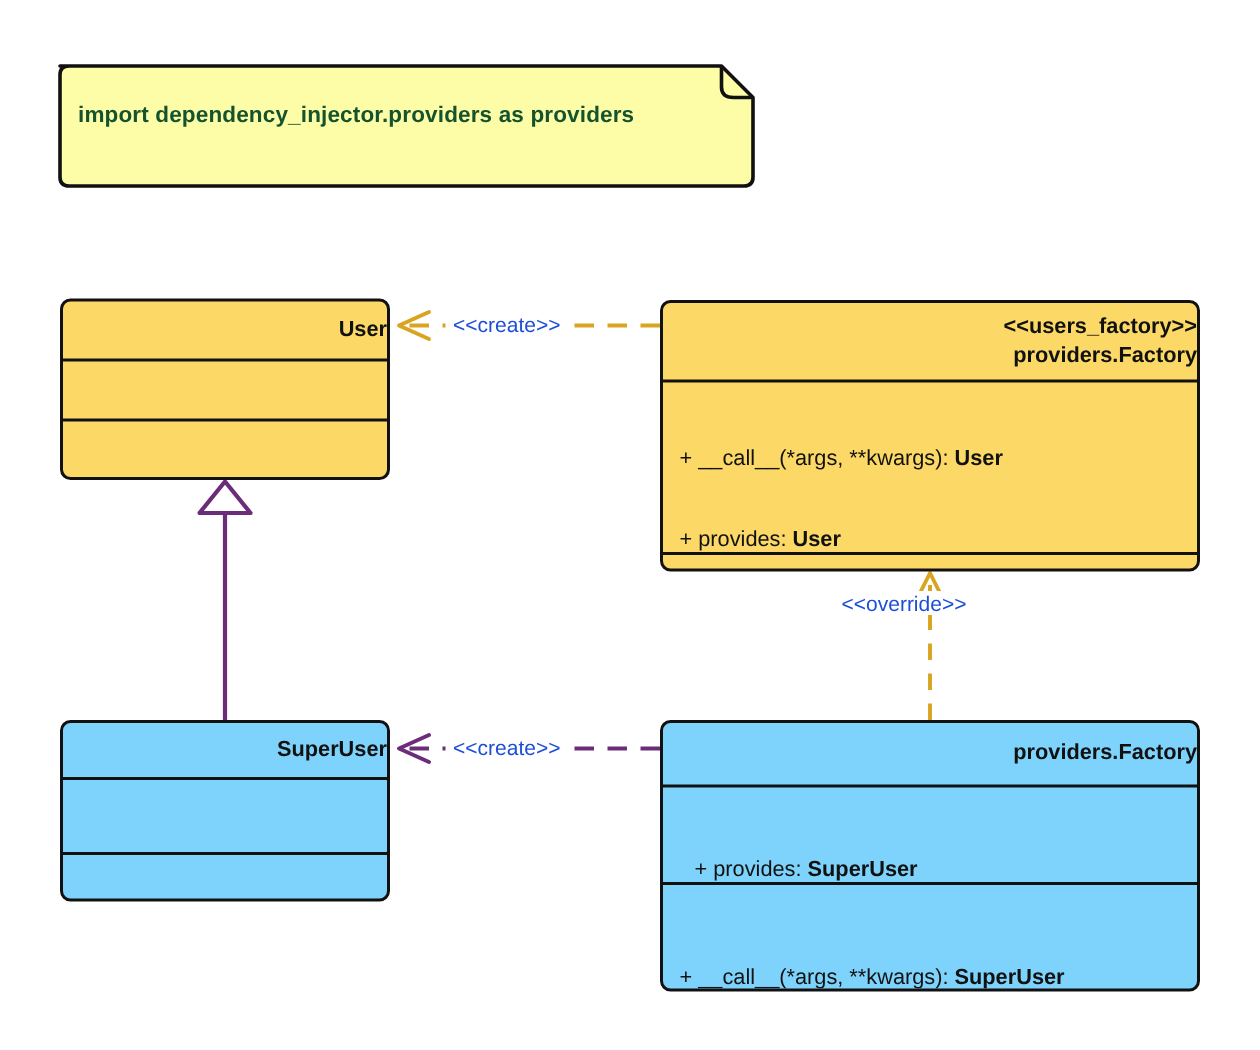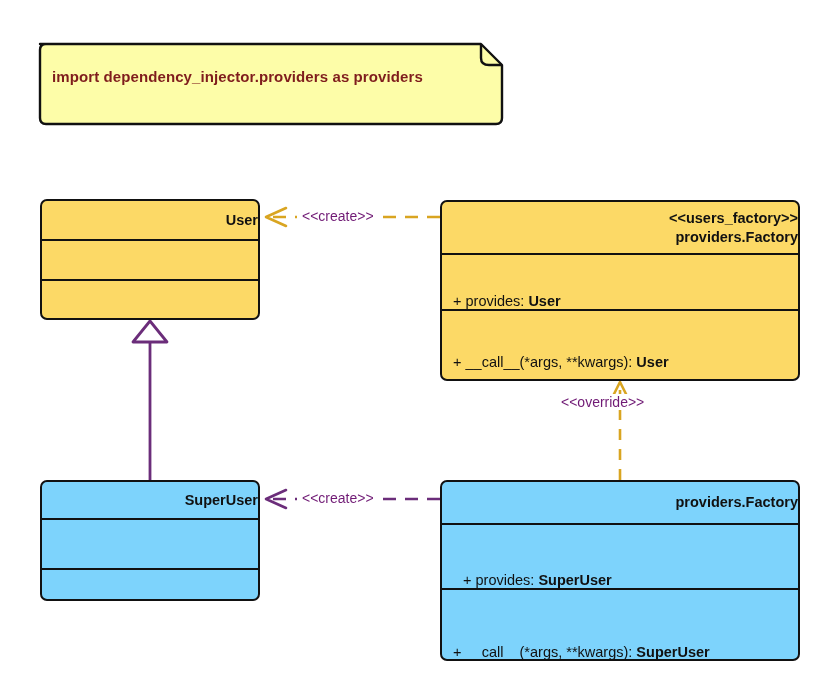--- a/index.html
+++ b/index.html
@@ -24,21 +24,21 @@
   }
 
   
   .note-text {
     position: absolute;
     left: 52px;
     top: 68px;
     width: 430px;
     font-size: 15px;
     font-weight: bold;
-    color: #7f1d1d;
+    color: #14532d;
     letter-spacing: 0.1px;
   }
 
   
   .clsbox {
     position: absolute;
     box-sizing: border-box;
     border: 2.4px solid #111111;
     border-radius: 7px;
     overflow: hidden;
@@ -70,21 +70,21 @@
   }
   .clsbox .member b { font-weight: bold; }
 
   .amber { background: #fcd966; }
   .purple { background: #7dd3fc; }
 
   
   .edge-label {
     position: absolute;
     font-size: 14px;
-    color: #701a75;
+    color: #1d4ed8;
     white-space: nowrap;
     background: #ffffff;
     padding: 0 5px;
   }
 </style>
 </head>
 <body>
 
 <div id="canvas">
 
@@ -132,30 +132,30 @@
     </div>
     <div class="compartment" style="height:40px;"></div>
     <div class="compartment last" style="height:38px;"></div>
   </div>
 
   <div class="clsbox amber" style="left:440px; top:200px; width:360px; height:181px;">
     <div class="compartment title" style="height:53px;">
       <span>&lt;&lt;users_factory&gt;&gt;</span>
       <span>providers.Factory</span>
     </div>
+    <div class="compartment member last" style="height:59px;">
+      <span>
+        <span>+</span>
+        <span>__call__(*args, **kwargs): </span><b>User</b>
+      </span>
+    </div>
     <div class="compartment member" style="height:56px;">
       <span>
         <span>+</span>
         <span>provides: </span><b>User</b>
-      </span>
-    </div>
-    <div class="compartment member last" style="height:59px;">
-      <span>
-        <span>+</span>
-        <span>__call__(*args, **kwargs): </span><b>User</b>
       </span>
     </div>
   </div>
 
   <div class="clsbox purple" style="left:40px; top:480px; width:220px; height:121px;">
     <div class="compartment title" style="height:38px;">
       <span>SuperUser</span>
     </div>
     <div class="compartment" style="height:50px;"></div>
     <div class="compartment last" style="height:31px;"></div>

